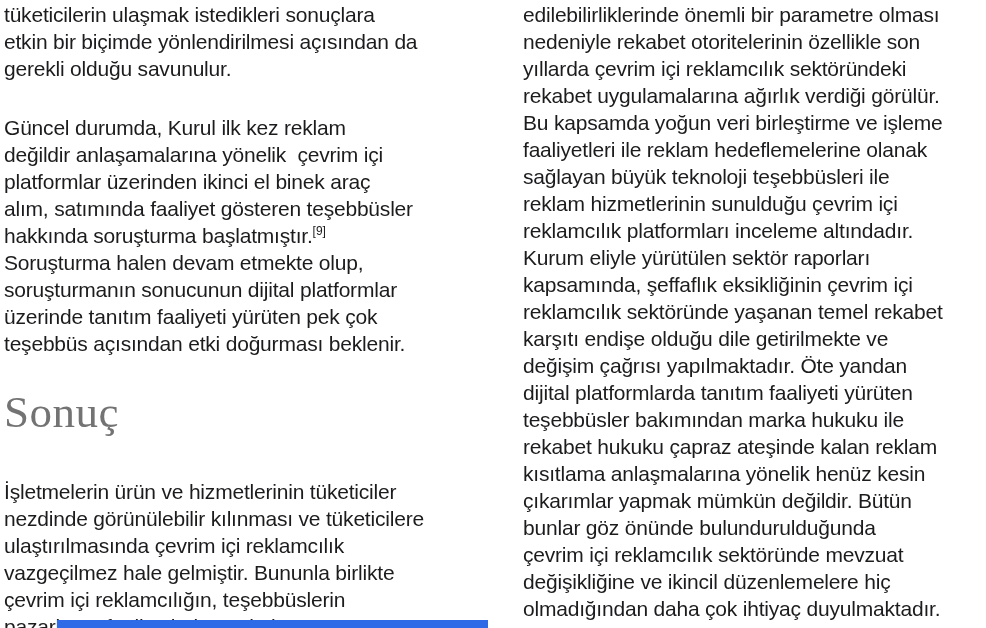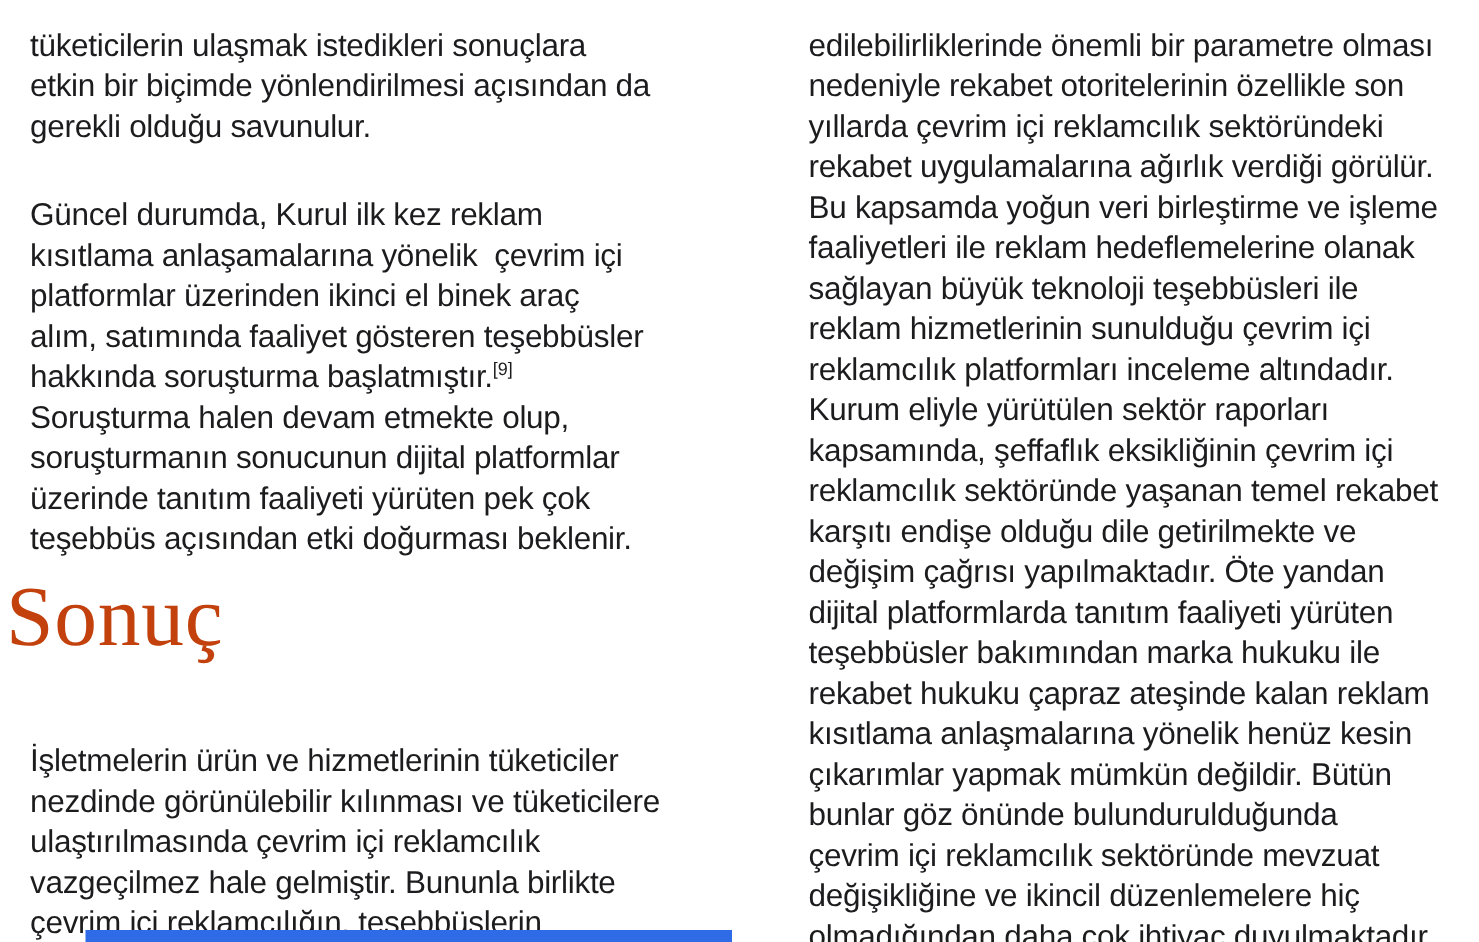--- a/index.html
+++ b/index.html
@@ -9,21 +9,21 @@
   }
   .page {
     position: relative;
     width: 986px;
     height: 628px;
     background: #ffffff;
     overflow: hidden;
     font-family: "Liberation Sans", "DejaVu Sans", sans-serif;
   }
   .body-text {
-    margin: 16px;
+    margin: 0;
     font-size: 21px;
     line-height: 27px;
     letter-spacing: -0.2px;
     color: #1c1c1e;
     white-space: pre;
   }
   .col {
     position: absolute;
     top: 0;
   }
@@ -33,24 +33,24 @@
   .para-2 { position: absolute; top: 114px; left: 0; }
   .para-3 { position: absolute; top: 478px; left: 0; }
   .para-right { position: absolute; top: 1px; left: 16px; }
   .heading {
     position: absolute;
     top: 386px;
     left: 0;
     margin: 0;
     font-family: "Liberation Serif", "DejaVu Serif", serif;
     font-weight: 400;
-    font-size: 57px;
+    font-size: 45px;
     line-height: 52px;
     letter-spacing: 0.5px;
-    color: #c2410c;
+    color: #737373;
   }
   .footnote-ref {
     font-size: 12px;
     letter-spacing: 0;
     vertical-align: super;
     line-height: 0;
     color: #1c1c1e;
     text-decoration: none;
     cursor: pointer;
   }
@@ -68,21 +68,21 @@
 <body>
 
 <div class="page">
 
   <div class="col col-left">
     <p class="body-text para-1">tüketicilerin ulaşmak istedikleri sonuçlara
 etkin bir biçimde yönlendirilmesi açısından da
 gerekli olduğu savunulur.</p>
 
     <p class="body-text para-2"><span>Güncel durumda, Kurul ilk kez reklam
-kısıtlama anlaşamalarına yönelik  çevrim içi
+değildir anlaşamalarına yönelik  çevrim içi
 platformlar üzerinden ikinci el binek araç
 alım, satımında faaliyet gösteren teşebbüsler
 hakkında soruşturma başlatmıştır.</span><sup class="footnote-ref">[9]</sup><span>
 Soruşturma halen devam etmekte olup,
 soruşturmanın sonucunun dijital platformlar
 üzerinde tanıtım faaliyeti yürüten pek çok
 teşebbüs açısından etki doğurması beklenir.</span></p>
 
     <h2 class="heading">Sonuç</h2>
 

